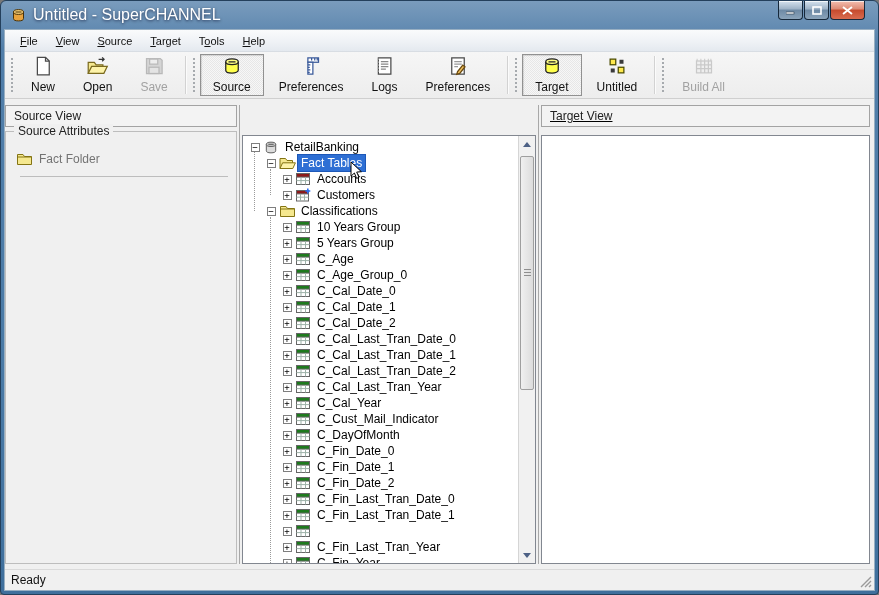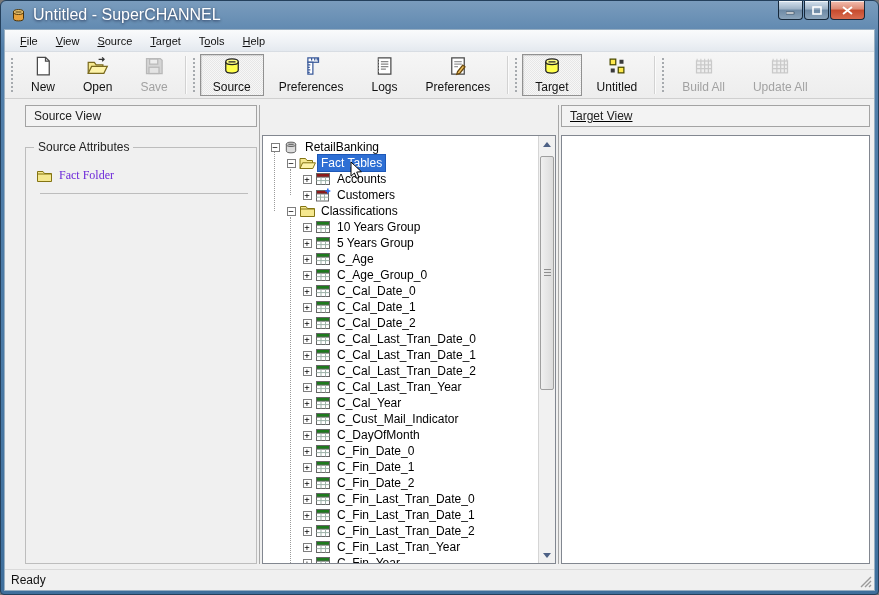--- a/index.html
+++ b/index.html
@@ -58,36 +58,36 @@
     border:1px solid #919191;
     background-color:#e7e7e7;
     background-image:linear-gradient(45deg,#f7f7f7 25%,transparent 25%,transparent 75%,#f7f7f7 75%),
                      linear-gradient(45deg,#f7f7f7 25%,transparent 25%,transparent 75%,#f7f7f7 75%);
     background-size:2px 2px;background-position:0 0,1px 1px;
     box-shadow:inset 1px 1px 1px rgba(0,0,0,.12);
   }
   .tbtn.disabled{color:#a2a2a2;}
   .tbtn.disabled .ticon{filter:grayscale(1);opacity:.55;}
   
-  .main{flex:1 1 auto;display:flex;padding:6px 4px 5px 20px;background:#f0f0f0;overflow:hidden;}
+  .main{flex:1 1 auto;display:flex;padding:6px 4px 5px 0;background:#f0f0f0;overflow:hidden;}
   .vdivider{width:1px;background:#a8a8a8;margin:0 2px;}
   .col-left{width:232px;flex:0 0 232px;display:flex;flex-direction:column;}
   .col-mid{width:294px;flex:0 0 294px;display:flex;flex-direction:column;padding-top:30px;}
   .col-right{flex:1 1 auto;display:flex;flex-direction:column;min-width:0;text-decoration:underline;}
   .panel-header{
     height:22px;flex:0 0 22px;line-height:20px;padding-left:8px;font-size:12px;color:#222;
     background:#f3f3f3;border:1px solid #a3a3a3;
   }
   .groupbox{
-    flex:1 1 auto;margin-top:20px;border:1px solid #bdbdbd;position:relative;padding:14px 6px 6px 6px;
+    flex:1 1 auto;margin-top:4px;border:1px solid #bdbdbd;position:relative;padding:14px 6px 6px 6px;
   }
   .groupbox .legend{
     position:absolute;top:-8px;left:8px;background:#f0f0f0;padding:0 4px;font-size:12px;color:#222;
   }
-  .srcitem{display:flex;align-items:center;font-size:12px;color:#6d28d9;padding:6px 0 0 4px;font-family:Liberation Serif, serif;}
+  .srcitem{display:flex;align-items:center;font-size:12px;color:#737373;padding:6px 0 0 4px;}
   .srcitem .icon{width:17px;height:14px;margin-right:6px;display:inline-block;}
   .hsep{border-top:1px solid #bdbdbd;margin:10px 2px 0 8px;}
   
   .treebox{
     flex:1 1 auto;background:#fff;border:1px solid #828790;position:relative;overflow:hidden;
   }
   .treecontent{position:absolute;left:0;top:0;right:17px;bottom:0;padding:3px 0 0 4px;overflow:hidden;}
   .trow{height:16px;display:flex;align-items:center;font-size:12px;color:#000;white-space:nowrap;}
   .tcell{width:16px;flex:0 0 16px;display:flex;align-items:center;justify-content:center;}
   .expando{
@@ -266,30 +266,20 @@
         <div class="tbtn disabled">
           <span class="ticon">
             <svg width="22" height="20" viewBox="0 0 16 16">
               <path d="M2.5 4 v-1.8 M5.5 4 v-1.8 M8.5 4 v-1.8 M11.5 4 v-1.8 M13.5 4 v-1.8" stroke="#b5b5b5"></path>
               <rect x="2" y="4" width="12" height="9.5" fill="#ececec" stroke="#a8a8a8"></rect>
               <path d="M2 7 h12 M5.5 4 v9.5 M8.5 4 v9.5 M11.5 4 v9.5 M2 10 h12" stroke="#a8a8a8"></path>
             </svg>
           </span>
           <span class="tlabel">Build All</span>
         </div>
-        <div class="tbtn disabled">
-          <span class="ticon">
-            <svg width="22" height="20" viewBox="0 0 16 16">
-              <path d="M2.5 4 v-1.8 M5.5 4 v-1.8 M8.5 4 v-1.8 M11.5 4 v-1.8 M13.5 4 v-1.8" stroke="#b5b5b5"></path>
-              <rect x="2" y="4" width="12" height="9.5" fill="#ececec" stroke="#a8a8a8"></rect>
-              <path d="M2 7 h12 M5.5 4 v9.5 M8.5 4 v9.5 M11.5 4 v9.5 M2 10 h12" stroke="#a8a8a8"></path>
-            </svg>
-          </span>
-          <span class="tlabel">Update All</span>
-        </div>
       </div>
 
     <div class="main">
 
       <div class="col-left">
         <div class="panel-header">Source View</div>
         <div class="groupbox">
           <span class="legend">Source Attributes</span>
           <div class="srcitem">
             <span class="icon">
@@ -673,21 +663,20 @@
                 <span class="tcell">
                   <span class="expando">+</span>
                 </span>
                 <span class="ticon16">
                   <svg width="16" height="14" viewBox="0 0 16 14">
                     <rect x="1.5" y="1.5" width="13" height="11" fill="#fff" stroke="#666"></rect>
                     <rect x="1.5" y="1.5" width="13" height="3.6" fill="#1d7a1d" stroke="#666"></rect>
                     <path d="M1.5 8.6 h13 M6 5.1 v7.4 M10.5 5.1 v7.4" stroke="#9db2a8"></path>
                   </svg>
                 </span>
-                <span class="tlabeltxt">C_Fin_Last_Tran_Date_2</span>
               </div>
               <div class="trow">
                 <span class="tcell"></span>
                 <span class="tcell"></span>
                 <span class="tcell">
                   <span class="expando">+</span>
                 </span>
                 <span class="ticon16">
                   <svg width="16" height="14" viewBox="0 0 16 14">
                     <rect x="1.5" y="1.5" width="13" height="11" fill="#fff" stroke="#666"></rect>

